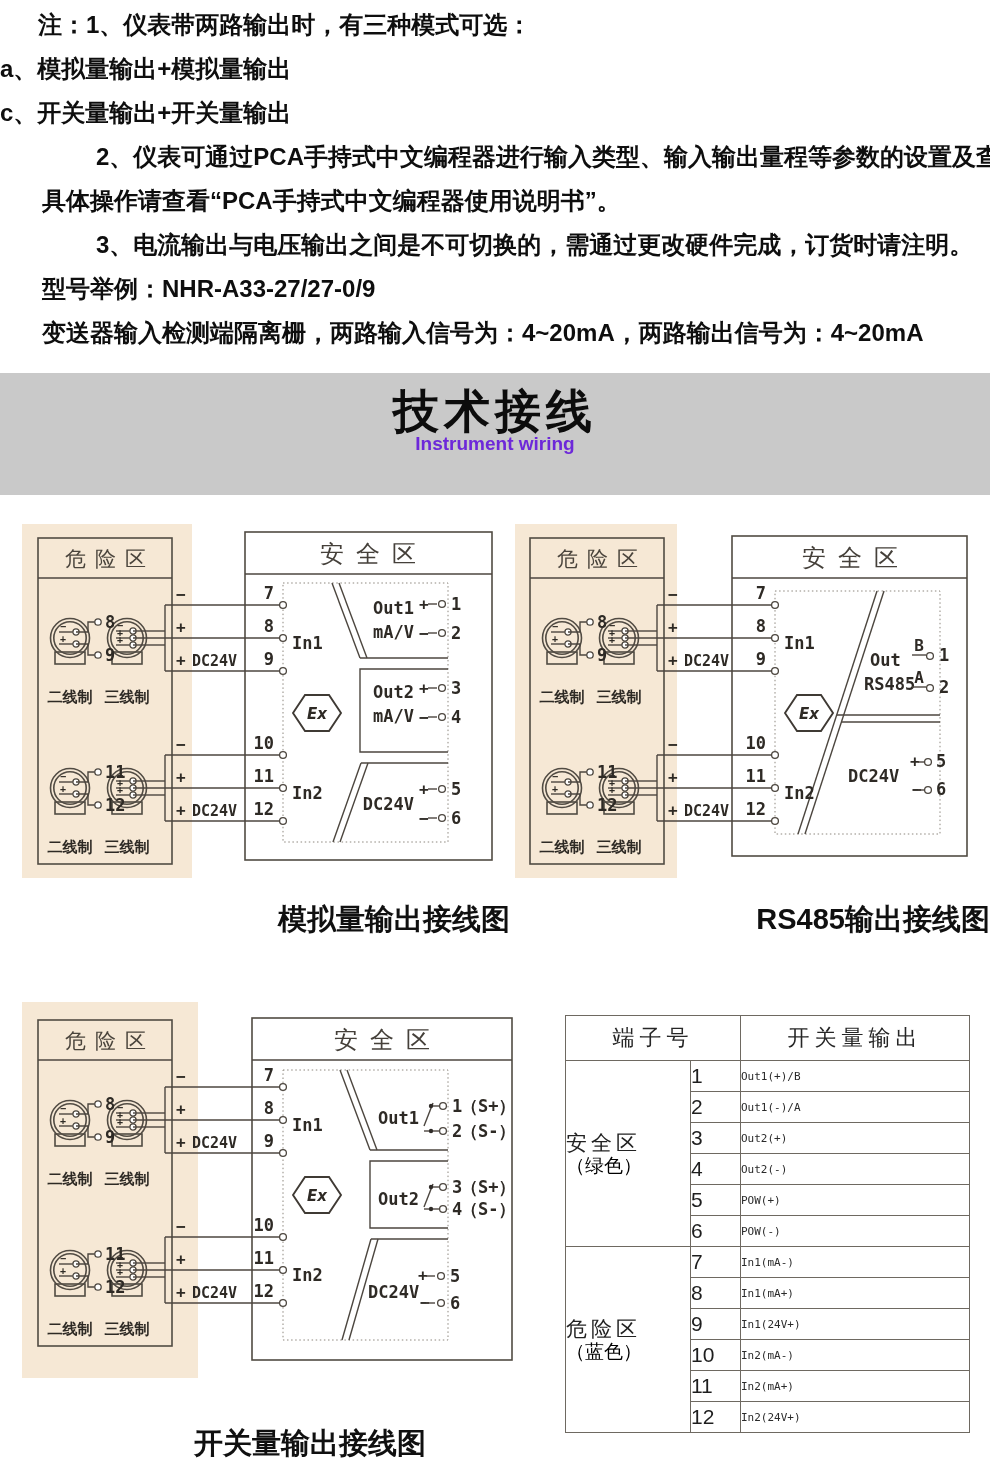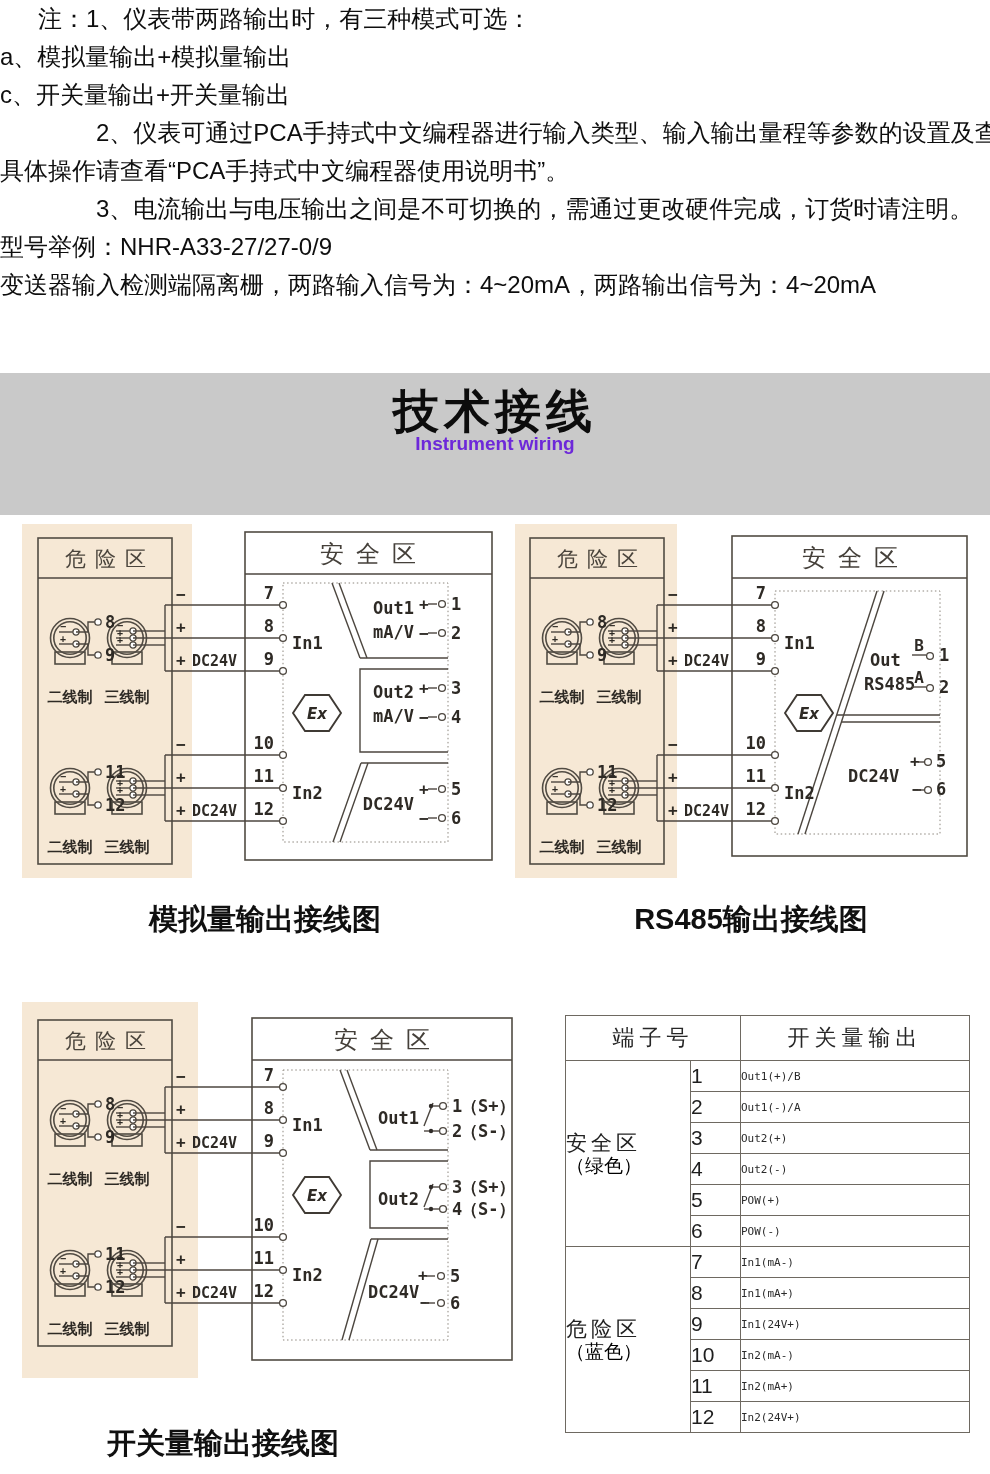--- a/index.html
+++ b/index.html
@@ -1,28 +1,28 @@
 <!DOCTYPE html>
 <html><head>
 <meta charset="utf-8">
 <style>
   html,body{margin:0;padding:0;background:#ffffff;}
   .page{position:relative;width:990px;height:1474px;background:#fff;overflow:hidden;
         font-family:"Liberation Sans","DejaVu Sans",sans-serif;color:#111;}
 
   
   .notes{position:absolute;left:0;top:12;width:990px;}
-  .nline{font-weight:400;font-size:24px;color:#0e0e0e;height:38px;line-height:38px;white-space:nowrap;}
+  .nline{font-weight:700;font-size:24px;color:#0e0e0e;height:38px;line-height:38px;white-space:nowrap;margin-top:6px;}
   .ind-note{padding-left:38px;}
   .ind-abc{}
   .ind-num{padding-left:96px;}
-  .ind-cont{}
+  .ind-cont{padding-left:42px;}
 
   
-  .banner{position:absolute;left:0;top:373px;width:990px;height:142px;background:#c9c9c9;text-align:center;}
+  .banner{position:absolute;left:0;top:373px;width:990px;height:122px;background:#c9c9c9;text-align:center;}
   .banner-title{font-weight:700;font-size:46px;letter-spacing:5px;color:#0c0c0c;padding-top:13px;line-height:50px;}
   .banner-sub{font-weight:700;font-size:19px;color:#6d28d9;margin-top:-3px;}
 
   
   .svgabs{position:absolute;}
   .ln{stroke:#4c463f;stroke-width:1.4;fill:none;}
   .bx{stroke:#514b43;stroke-width:1.6;fill:none;}
   .bx2{stroke:#3f3a34;stroke-width:1.9;fill:none;}
   .dot{stroke:#8d877e;stroke-width:1;fill:none;stroke-dasharray:1.5 2.6;}
   .term{fill:#ffffff;stroke:#4c463f;stroke-width:1.3;}
@@ -34,21 +34,21 @@
   .mono{font-family:"DejaVu Sans Mono","Liberation Mono",monospace;font-weight:700;font-size:15px;}
   .lg{font-size:17px;}
   .num{font-family:"DejaVu Sans Mono","Liberation Mono",monospace;font-weight:700;font-size:17px;}
   .mk{font-family:"DejaVu Sans Mono","Liberation Mono",monospace;font-weight:700;font-size:16px;}
   .mki{font-family:"DejaVu Sans Mono","Liberation Mono",monospace;font-weight:700;font-size:10px;text-anchor:middle;}
   .exf{font-family:"DejaVu Sans","Liberation Sans",sans-serif;font-weight:700;font-size:15px;font-style:italic;}
   .tc{text-anchor:middle;}
   .te{text-anchor:end;}
 
   
-  .cap{position:absolute;font-weight:700;font-size:29px;color:#101010;text-align:center;white-space:nowrap;}
+  .cap{position:absolute;font-weight:700;font-size:29px;color:#101010;text-align:right;white-space:nowrap;}
 
   
   .tt{position:absolute;left:565px;top:1015px;width:404px;border-collapse:collapse;table-layout:fixed;}
   .tt th,.tt td{border:1.6px solid #6e6961;vertical-align:middle;padding:0;}
   .tt th{height:44px;font-weight:400;font-size:22px;letter-spacing:5px;color:#262626;}
   .tt td{height:30px;}
   .td-no{font-weight:400;font-size:21px;color:#1e1e1e;}
   .td-desc{font-family:"DejaVu Sans Mono","Liberation Mono",monospace;font-weight:400;font-size:11px;color:#2a2a2a;}
   .zl1{display:block;font-size:21px;letter-spacing:4px;color:#222;line-height:24px;}
   .zl2{display:block;font-size:19px;color:#000000;line-height:22px;}

